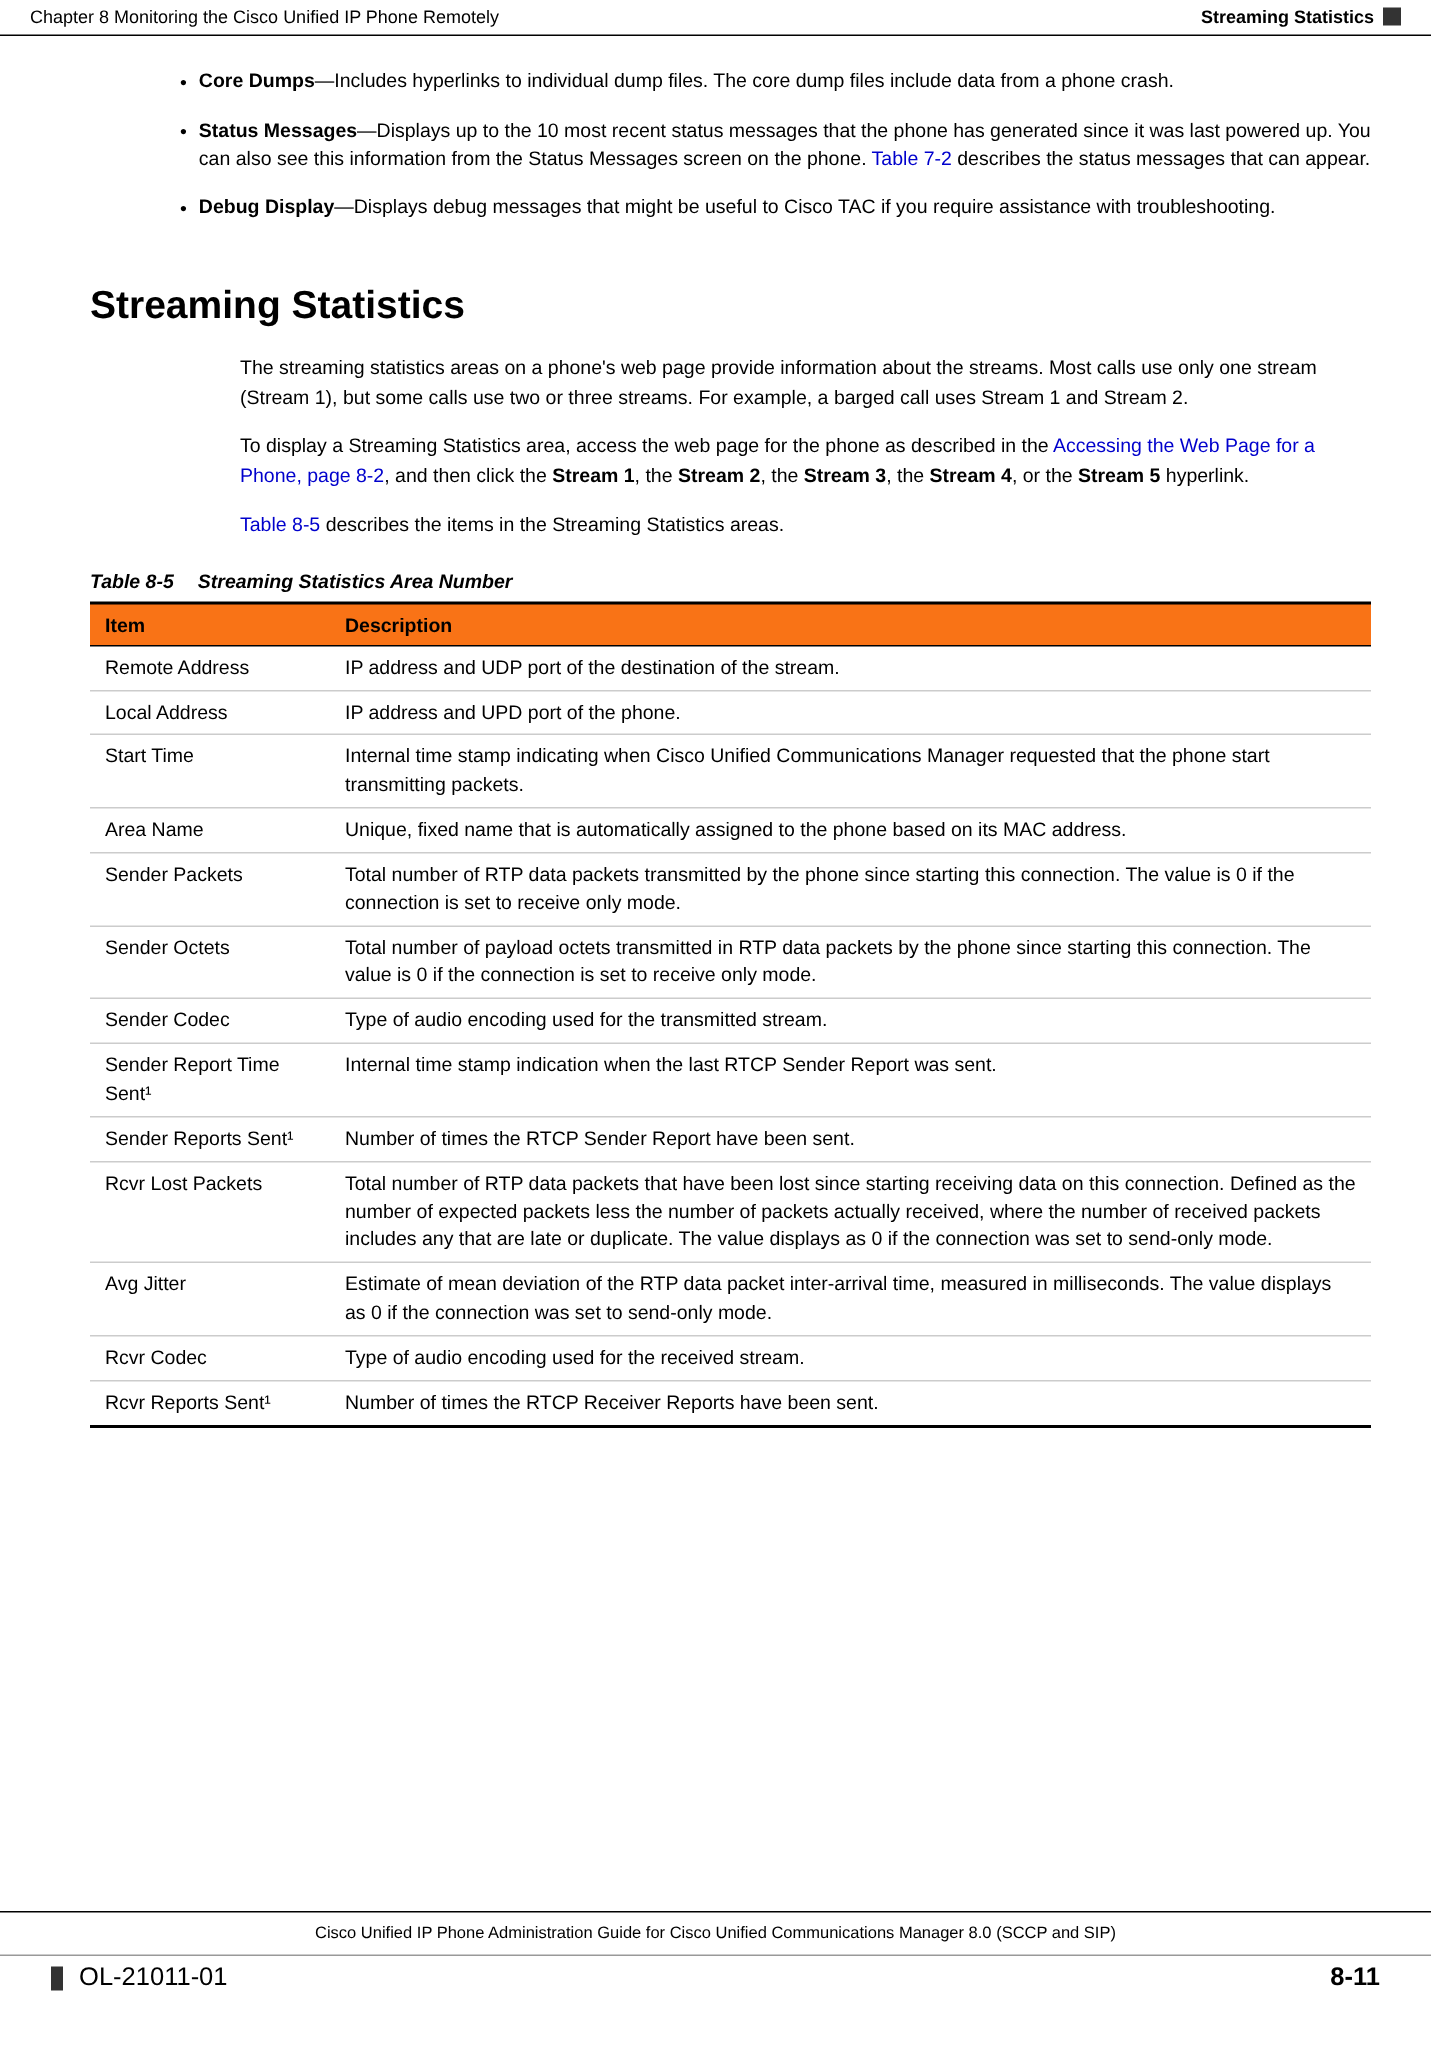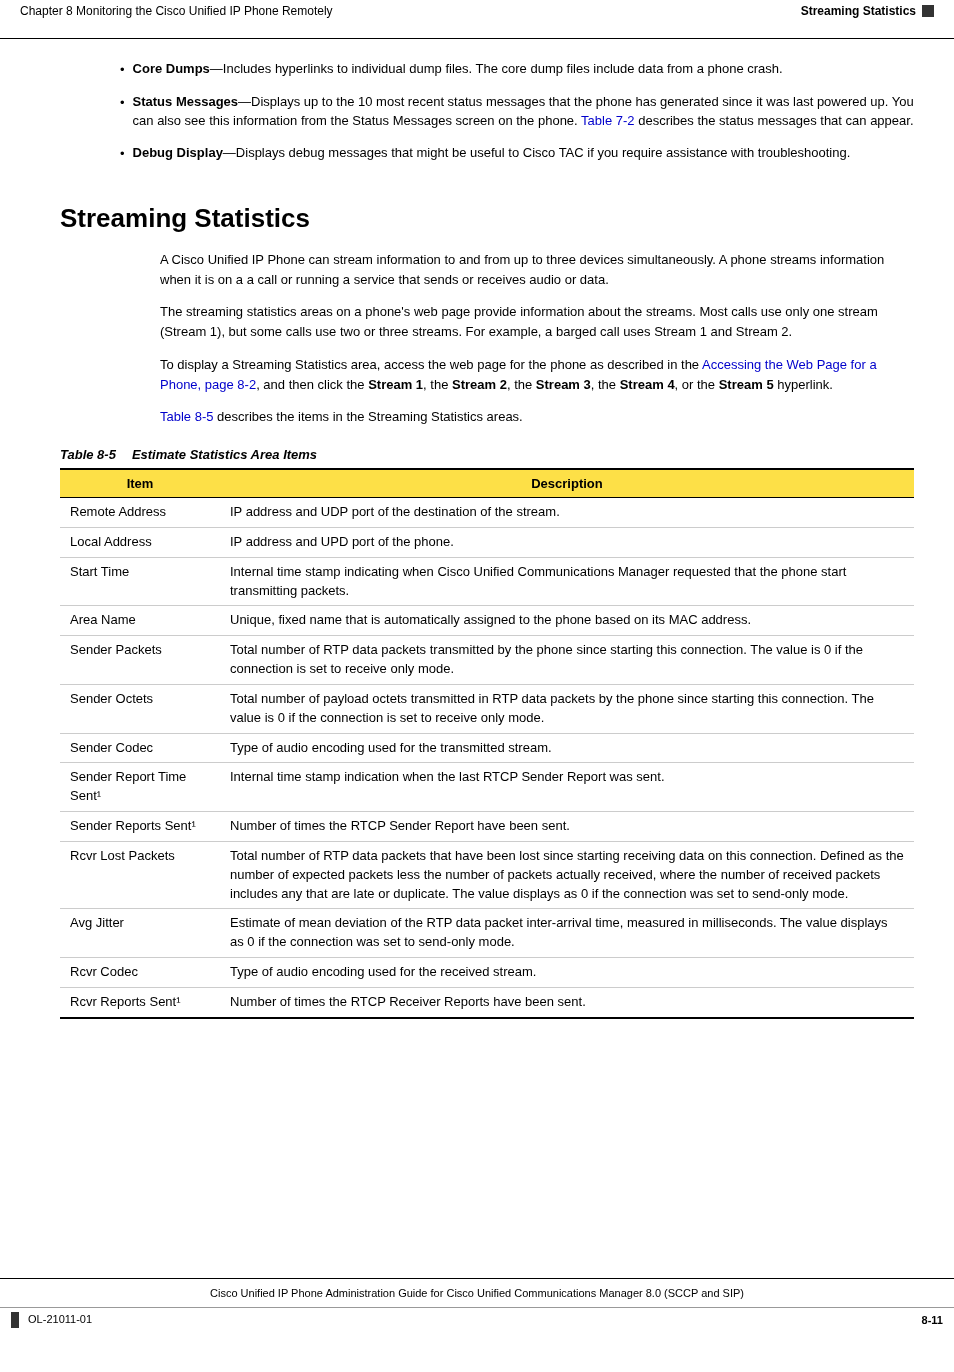--- a/index.html
+++ b/index.html
@@ -12,21 +12,21 @@
       min-height: 1372px;
       position: relative;
     }
 
     
     .header-bar {
       display: flex;
       justify-content: space-between;
       align-items: center;
       border-bottom: 1px solid #000;
-      padding: 4px 20px 20px 20px;
+      padding: 4px 20px 5px 20px;
       font-size: 12px;
     }
     .header-left {
       font-size: 12px;
       color: #000;
     }
     .header-right {
       font-weight: bold;
       font-size: 12px;
       display: flex;
@@ -92,25 +92,25 @@
       font-weight: bold;
     }
 
     
     .data-table {
       width: 100%;
       border-collapse: collapse;
       margin-bottom: 30px;
     }
     .data-table th {
-      background: #fde047;
+      background: #f97316;
       border-top: 2px solid #000;
       border-bottom: 1px solid #000;
       padding: 6px 10px;
-      text-align: center;
+      text-align: left;
       font-weight: bold;
       font-size: 13px;
     }
     .data-table td {
       border-bottom: 1px solid #ccc;
       padding: 5px 10px;
       vertical-align: top;
       font-size: 13px;
       line-height: 1.45;
     }
@@ -127,22 +127,22 @@
       display: flex;
       justify-content: center;
       font-size: 11px;
       color: #000;
       position: relative;
     }
     .footer-bottom {
       display: flex;
       justify-content: space-between;
       align-items: center;
-      padding: 4px 11px;
-      font-size: 11px;
+      padding: 4px 34px;
+      font-size: 17px;
       border-top: 1px solid #999;
     }
     .footer-page {
       font-weight: bold;
     }
     .footer-left-bar {
       width: 8px;
       height: 16px;
       background: #333;
       display: inline-block;
@@ -185,41 +185,38 @@
         <strong>Debug Display</strong>—Displays debug messages that might be useful to Cisco TAC if you require assistance with troubleshooting.
       </span>
     </div>
 
   </div>
 
   <h1 class="section-heading">Streaming Statistics</h1>
 
   <div class="body-section">
 
-    <p class="body-para">
-      A Cisco Unified IP Phone can stream information to and from up to three devices simultaneously. A phone streams information when it is on a a call or running a service that sends or receives audio or data.
-    </p>
 
     <p class="body-para">
       The streaming statistics areas on a phone's web page provide information about the streams. Most calls use only one stream (Stream 1), but some calls use two or three streams. For example, a barged call uses Stream 1 and Stream 2.
     </p>
 
     <p class="body-para">
       To display a Streaming Statistics area, access the web page for the phone as described in the <span class="link-text">Accessing the Web Page for a Phone, page 8-2</span>, and then click the <strong>Stream 1</strong>, the <strong>Stream 2</strong>, the <strong>Stream 3</strong>, the <strong>Stream 4</strong>, or the <strong>Stream 5</strong> hyperlink.
     </p>
 
     <p class="body-para">
       <span class="link-text">Table 8-5</span> describes the items in the Streaming Statistics areas.
     </p>
 
   </div>
 
   <div style="display:flex; gap: 16px; margin-bottom: 6px; padding-left: 0;">
     <span class="table-label-caption"><em><strong>Table 8-5</strong></em></span>
-    <span class="table-label-caption"><em><strong>Estimate Statistics Area Items</strong></em></span>
+    <span class="table-label-caption"><em><strong>Streaming Statistics Area Number</strong></em></span>
   </div>
 
   <table class="data-table">
     <thead>
       <tr>
         <th class="col-item">Item</th>
         <th class="col-desc">Description</th>
       </tr>
     </thead>
     <tbody id="table-body">

